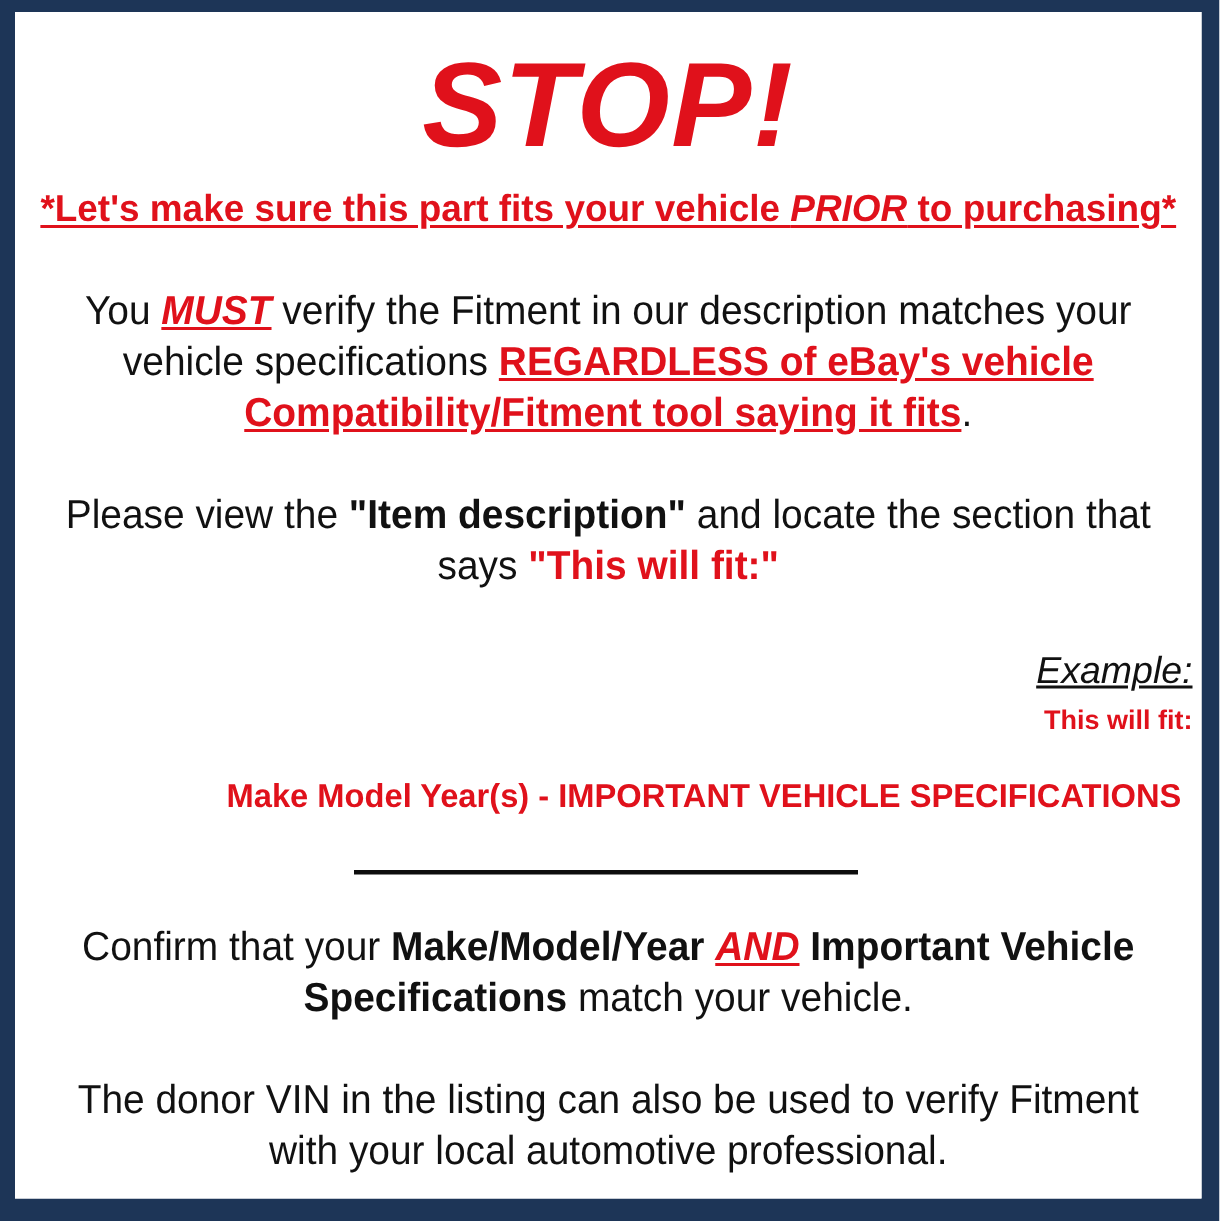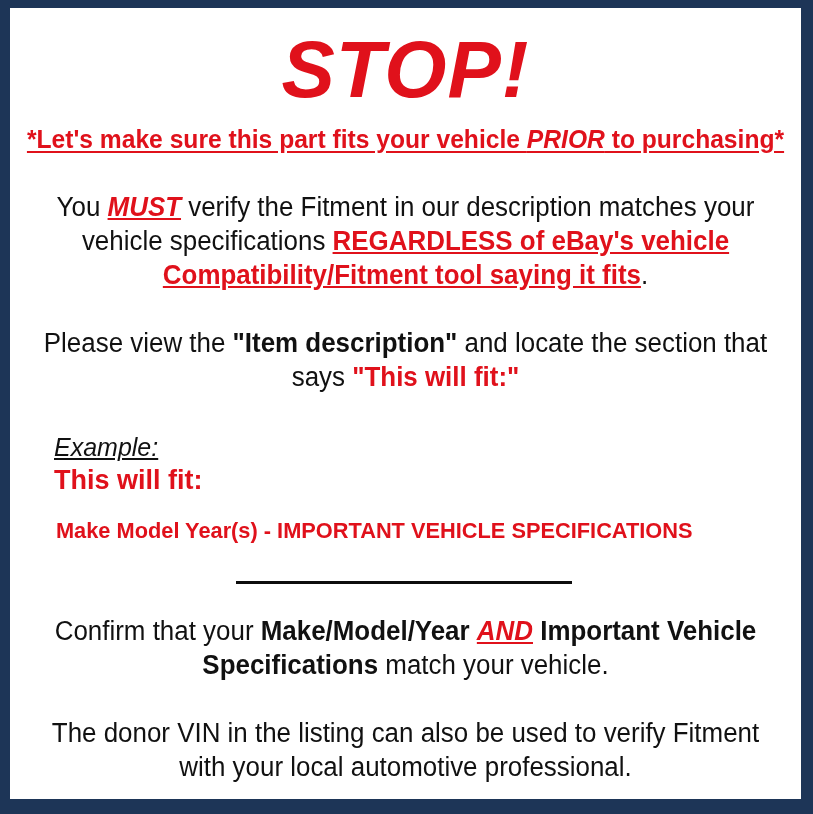--- a/index.html
+++ b/index.html
@@ -98,38 +98,38 @@
   .para .redq {
     color: #e0111b;
     font-weight: bold;
   }
   .para .bk-b { font-weight: bold; color: #111111; }
 
   
   .example-block {
     padding-top: 38px;
     padding-left: 38px;
-    text-align: left;
+    text-align: right;
   }
 
   .example-label {
     margin: 0;
     font-size: 25px;
     line-height: 30px;
     font-style: italic;
     color: #111111;
     text-decoration: underline;
     text-underline-offset: 2px;
     display: inline-block;
   }
 
   .fit-head {
     margin: 0;
     padding-top: 2px;
-    font-size: 27px;
+    font-size: 18px;
     line-height: 32px;
     font-weight: bold;
     color: #e0111b;
   }
 
   .fit-spec {
     margin: 0;
     padding-top: 22px;
     padding-left: 2px;
     font-size: 22px;

